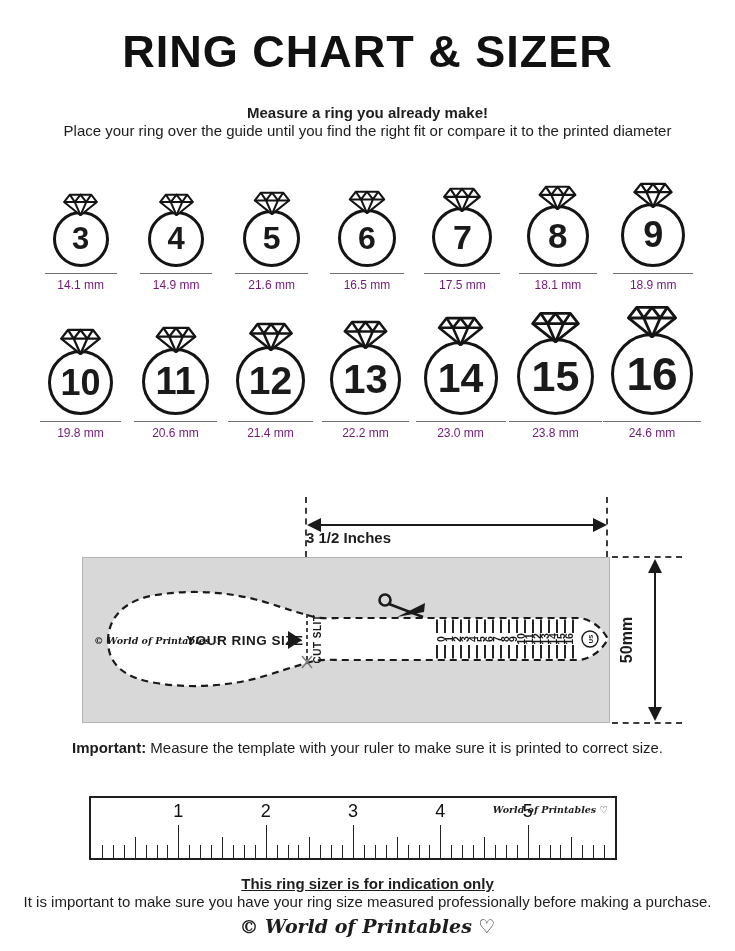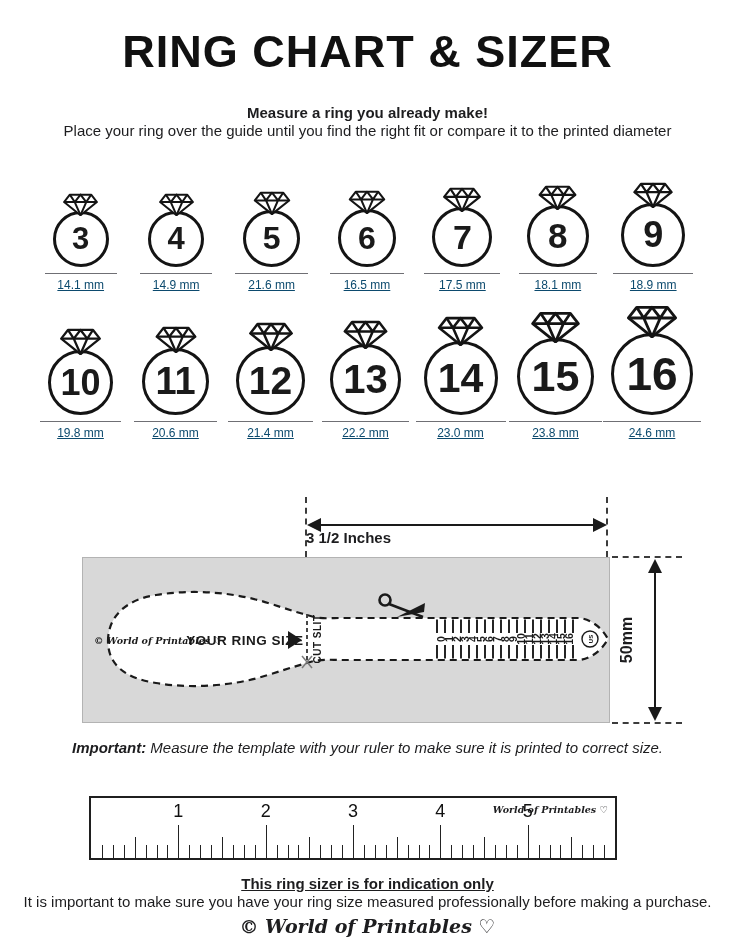--- a/index.html
+++ b/index.html
@@ -19,34 +19,34 @@
   .ring-row{display:flex;left:33px;width:668px;align-items:flex-end;}
   .ring-row-1{top:160px;height:132px;}
   .ring-row-2{top:296px;height:144px;}
   .ring-cell{flex:1;display:flex;flex-direction:column;align-items:center;justify-content:flex-end;}
   .ring-diamond{margin-bottom:-5px;z-index:2;}
   .ring-circle{
     border-radius:50%;display:flex;align-items:center;justify-content:center;
     font-weight:bold;color:#1a1a1a;background:#fff;box-sizing:border-box;
   }
   .ring-underline{border-top:1px solid #6f6f74;height:0;margin-top:6px;}
-  .ring-mm{font-size:12px;margin-top:4px;color:#0c4a6e;text-decoration:underline;}
+  .ring-mm{font-size:12px;margin-top:4px;color:#701a75;}
 
   
   .dash-v{border-left:2px dashed #3c3c3c;width:0;}
   .dash-h{border-top:2px dashed #3c3c3c;height:0;}
   .inches-label{top:529px;left:306px;width:302px;text-align:left;font-size:15px;font-weight:bold;}
   .sizer-box{left:82px;top:557px;width:528px;height:166px;background:#d8d8d8;border:1px solid #b3b3b3;box-sizing:border-box;}
   .mm-label{
     left:588px;top:630px;width:80px;height:20px;text-align:center;
     font-size:16px;font-weight:bold;transform:rotate(-90deg);transform-origin:center;
   }
 
   
-  .important-note{top:739px;font-size:15px;font-style:italic;}
+  .important-note{top:739px;font-size:15px;}
   .footer-bold{top:875px;font-size:15px;font-weight:bold;text-decoration:underline;}
   .footer-text{top:893px;font-size:15px;}
   .logo-script{font-family:"DejaVu Serif", serif;font-style:italic;}
   .footer-logo{top:915px;font-size:19px;font-weight:bold;}
 
   
   .ruler-box{left:89px;top:796px;width:528px;height:64px;border:2px solid #1f1f1f;background:#fff;box-sizing:border-box;}
   .ruler-tick{position:absolute;bottom:0;width:0;border-left:1.5px solid #222;}
   .ruler-num{position:absolute;top:3px;width:24px;text-align:center;font-size:18px;color:#111;}
   .ruler-brand{position:absolute;top:6px;right:7px;font-size:9.5px;font-weight:bold;}

